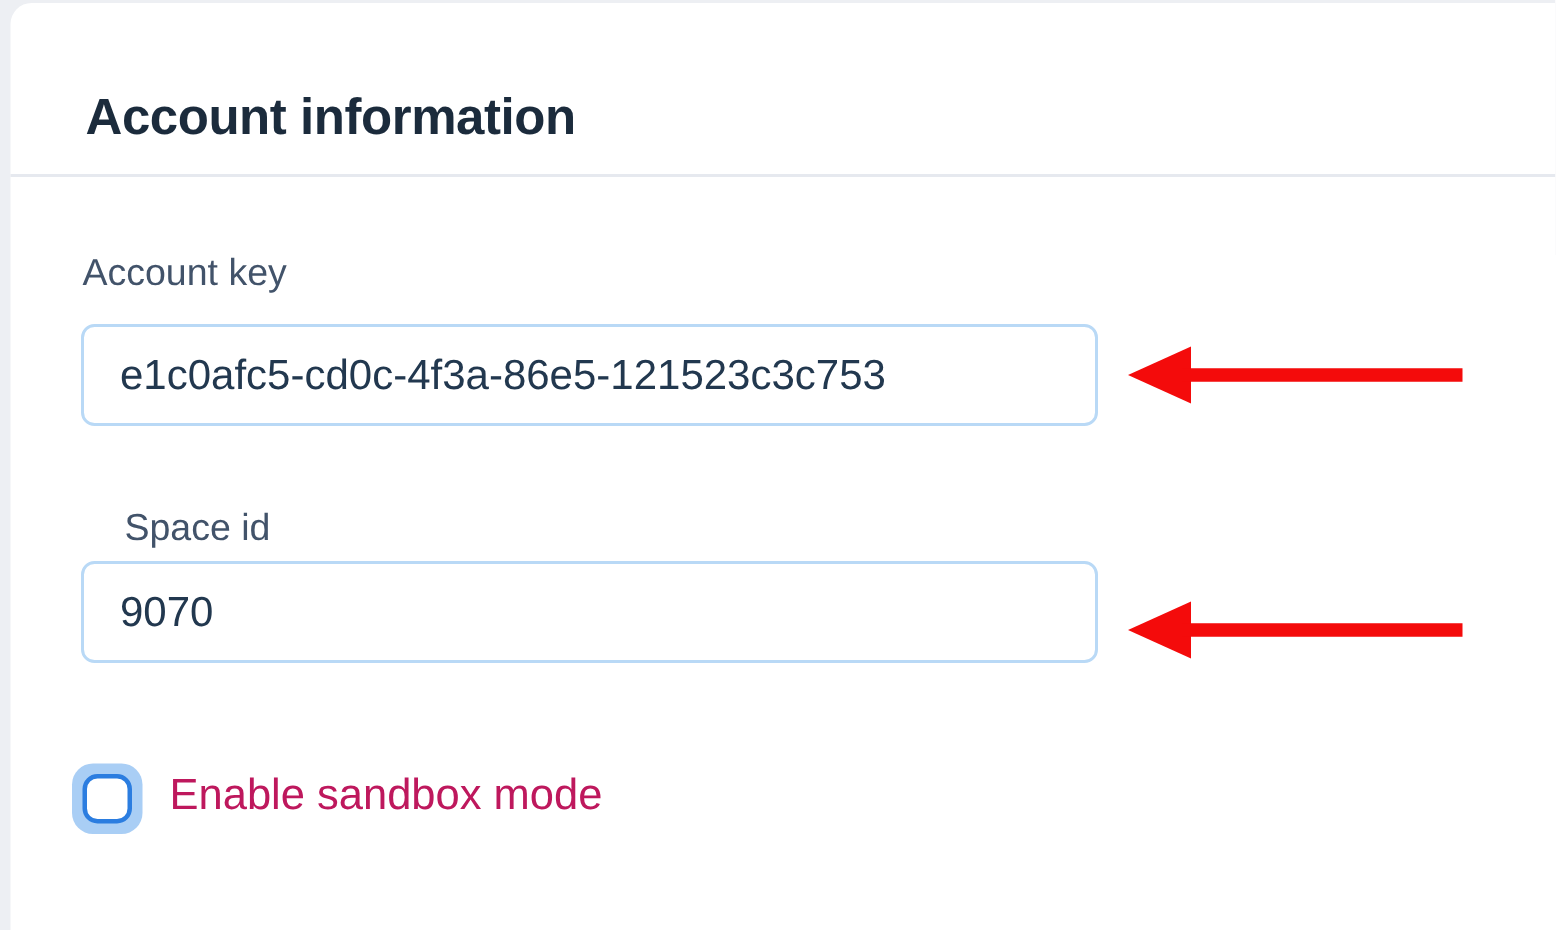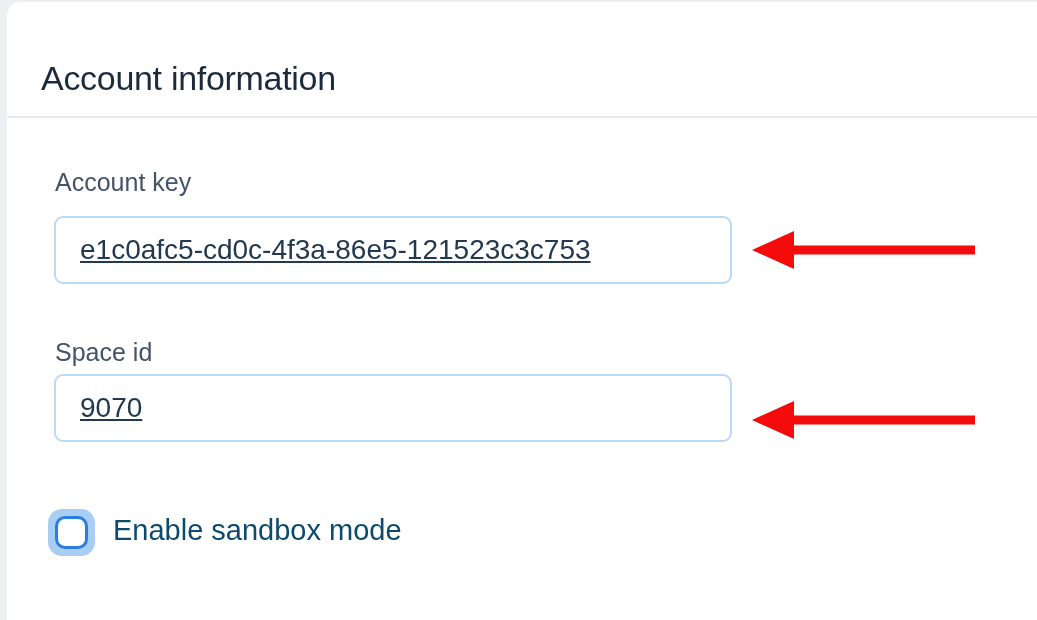--- a/index.html
+++ b/index.html
@@ -12,55 +12,54 @@
     font-family: "Liberation Sans", sans-serif;
   }
   .card {
     position: absolute;
     left: 7px; top: 2px; right: 0; bottom: 0;
     background: #ffffff;
     border-top-left-radius: 14px;
   }
   .page-title {
     position: absolute;
-    left: 41px; top: 36px;
+    left: 57px; top: 36px;
     font-size: 34px;
-    font-weight: 400;
+    font-weight: 700;
     color: #1b2b3c;
     letter-spacing: -0.3px;
   }
   .divider {
     position: absolute;
     left: 7px; top: 116px; right: 0;
     height: 2px;
     background: #e6e9ef;
   }
   .field-label {
     position: absolute;
     left: 55px;
     font-size: 25px;
     color: #42536a;
   }
   .field-label.secret { top: 168px; }
-  .field-label.space  { top: 338px; }
+  .field-label.space  { top: 338px; margin-left: 28px; }
   .text-input {
     position: absolute;
     left: 54px;
     width: 678px;
     height: 68px;
     box-sizing: border-box;
     border: 2px solid #b9d9f6;
     border-radius: 9px;
     padding: 0 24px;
     font-size: 28px;
     color: #22384f;
     background: #ffffff;
     font-family: "Liberation Sans", sans-serif;
     outline: none;
-    text-decoration: underline;
   }
   .text-input.secret { top: 216px; }
   .text-input.space  { top: 374px; }
   .arrow {
     position: absolute;
     left: 748px;
     width: 230px;
     height: 44px;
   }
   .arrow.first  { top: 228px; }
@@ -82,21 +81,21 @@
     width: 33px; height: 33px;
     box-sizing: border-box;
     background: #ffffff;
     border: 3px solid #2b7de0;
     border-radius: 10px;
   }
   .checkbox-label {
     position: absolute;
     left: 113px; top: 514px;
     font-size: 29px;
-    color: #0c4a6e;
+    color: #be185d;
   }
 </style>
 </head>
 <body>
 
 <div class="stage">
   <div class="card"></div>
 
   <h1 class="page-title">Account information</h1>
 

